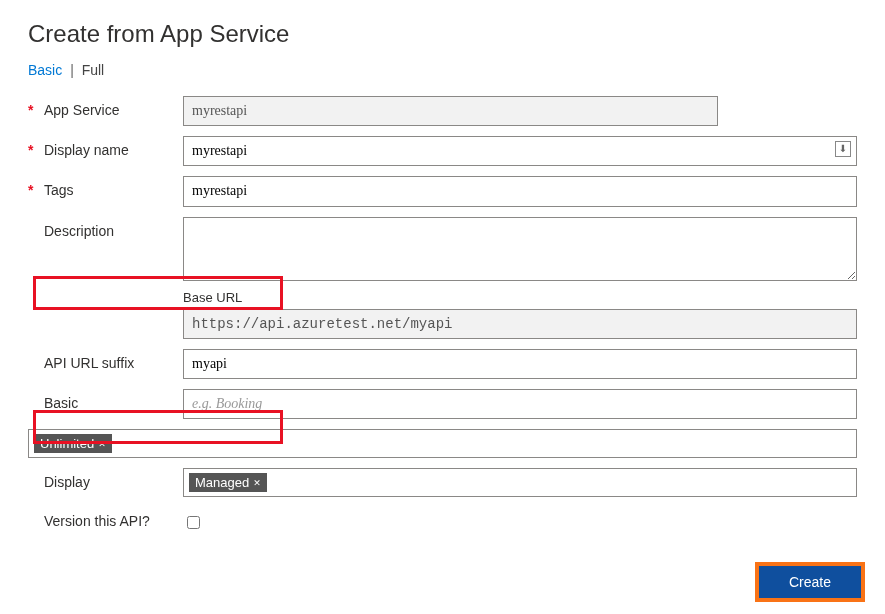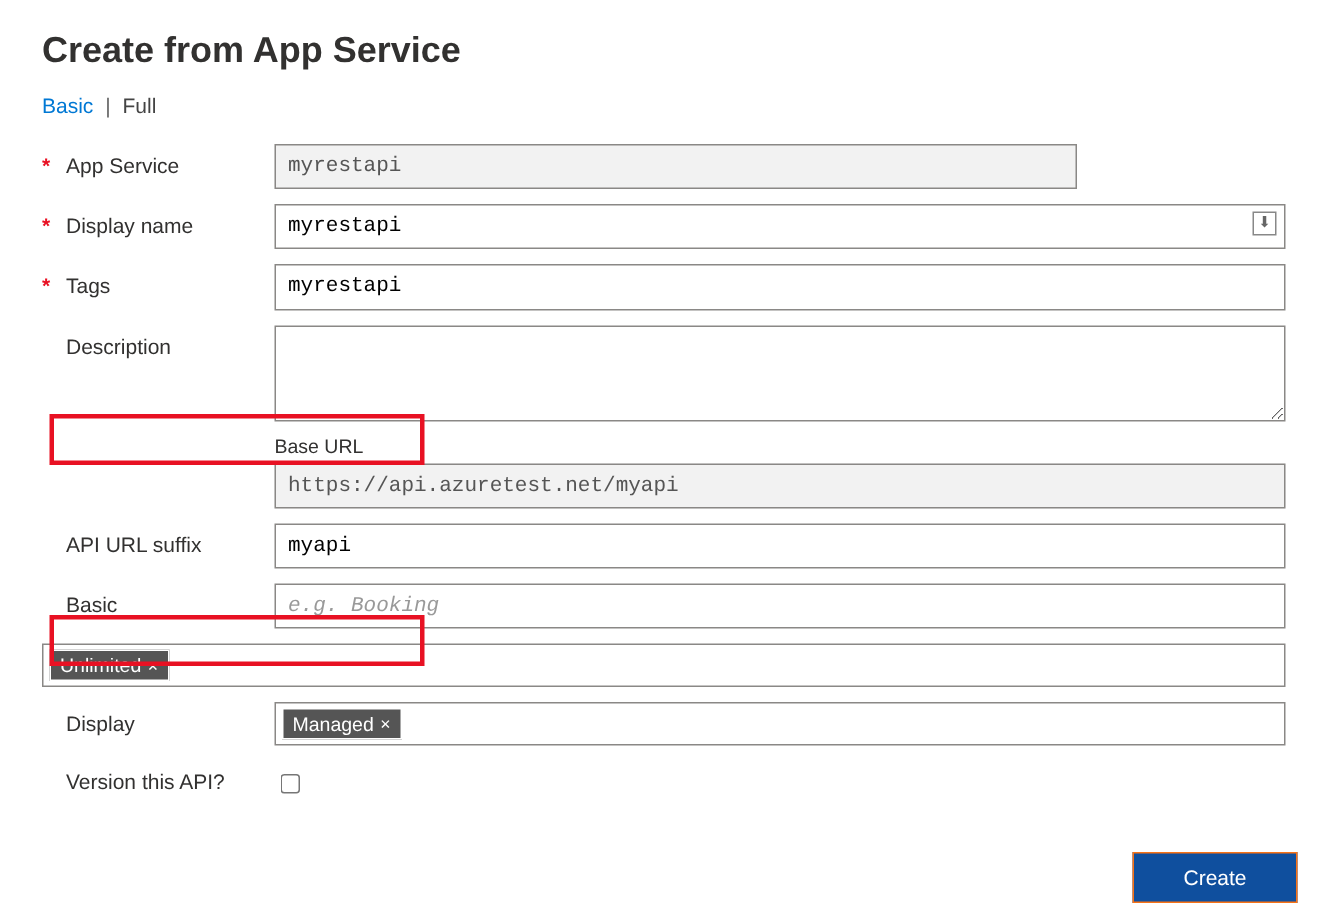--- a/index.html
+++ b/index.html
@@ -11,21 +11,21 @@
     background: #fff;
   }
   .page {
     padding: 20px 28px;
     width: 885px;
     height: 614px;
     position: relative;
   }
   h1 {
     font-size: 24px;
-    font-weight: 700;
+    font-weight: 400;
     margin: 0 0 14px 0;
     color: #323130;
   }
   .tabs {
     margin-bottom: 18px;
     font-size: 14px;
   }
   .tab-link { color: #0078D4; cursor: pointer; }
   .tab-sep { color: #666; margin: 0 4px; }
   .tab-full { color: #444; text-align: center; }
@@ -48,21 +48,21 @@
     display: inline-block;
   }
   .label-text { }
   .field-col {
     flex: 1;
   }
   .input {
     width: 100%;
     padding: 5px 8px;
     border: 1px solid #8a8886;
-    font-family: Liberation Mono, monospace;
+    font-family: Liberation Serif, serif;
     font-size: 14px;
     background: #fff;
     line-height: 1.3;
   }
   .input.readonly {
     background: #f2f2f2;
     color: #555;
   }
   .input.small {
     width: 535px;
@@ -132,21 +132,21 @@
     padding: 8px 20px;
     font-size: 14px;
     cursor: pointer;
     border: 1px solid #8a8886;
     background: #fff;
     text-align: center;
   }
   .btn.primary {
     background: #0F4F9E;
     color: #fff;
-    border: 1px solid #f97316;
+    border: 4px solid #f97316;
   }
   .with-suffix { position: relative; }
   .suffix-icon {
     position: absolute;
     right: 6px;
     top: 5px;
     width: 16px;
     height: 16px;
     border: 1px solid #888;
     font-size: 10px;

